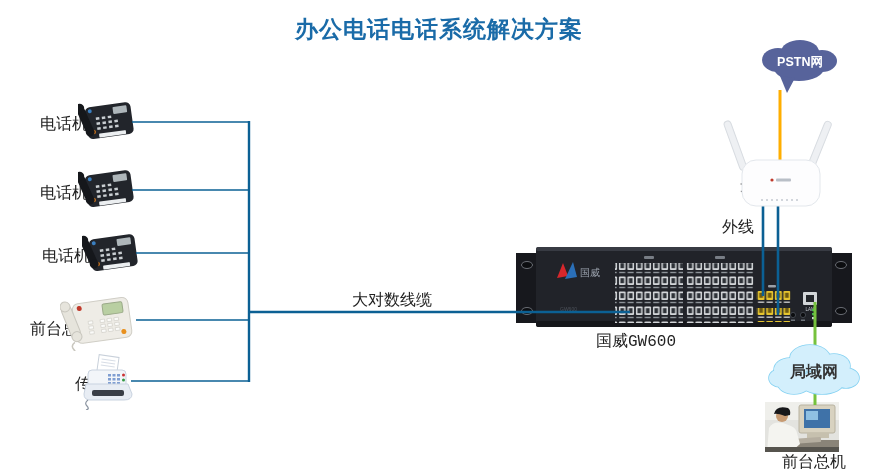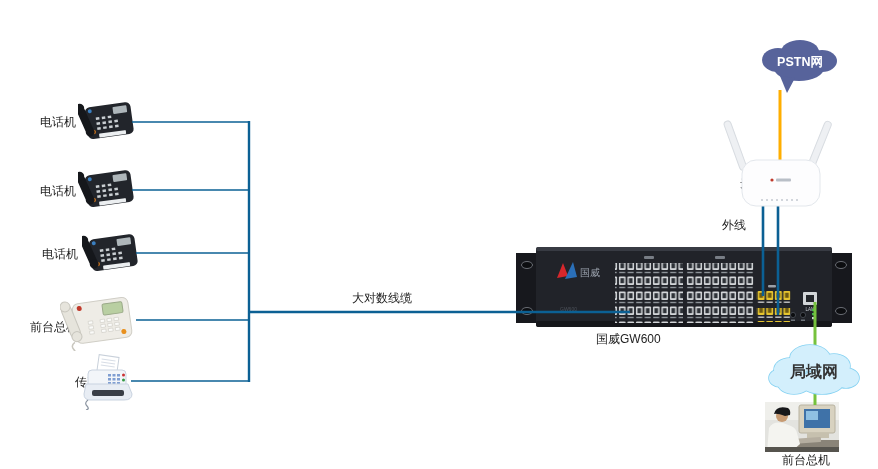--- a/index.html
+++ b/index.html
@@ -1,30 +1,31 @@
 <!DOCTYPE html>
 <html style="--title-color: #1a6ba8; --line-blue: #0b6094; --line-orange: #ffae00; --line-green: #76c23d; --pstn-cloud: #57639b; --lan-cloud-fill: #d3effc; --lan-cloud-border: #86d2f2; --label-color: #222222;"><head>
 <meta charset="utf-8">
 <style>
   html,body{margin:0;padding:0;background:#fff;}
   .canvas{position:relative;width:878px;height:469px;background:#ffffff;overflow:hidden;
           font-family:"Liberation Sans",sans-serif;}
   .title{position:absolute;top:14px;left:0;width:100%;text-align:center;
          font-size:23px;font-weight:bold;color:var(--title-color,#1a6ba8);letter-spacing:1px;}
-  .lbl{position:absolute;font-size:12px;color:var(--label-color,#222);white-space:nowrap;
-       font-family:Liberation Sans, sans-serif;}
+  .lbl{position:absolute;font-size:16px;color:var(--label-color,#222);white-space:nowrap;
+       font-family:Liberation Mono, monospace;}
   .dev{position:absolute;}
   .lines{position:absolute;left:0;top:0;z-index:2;pointer-events:none;}
   .z1{z-index:1;} .z4{z-index:4;position:absolute;}
 </style>
 </head>
 <body>
 
 <div class="canvas">
 
+  <div class="title">办公电话电话系统解决方案</div>
 
   <div class="lbl" style="left:40px;top:114px;">电话机</div>
   <div class="lbl" style="left:40px;top:183px;">电话机</div>
   <div class="lbl" style="left:42px;top:246px;">电话机</div>
   <div class="lbl" style="left:30px;top:319px;">前台总机</div>
   <div class="lbl" style="left:75px;top:374px;">传真机</div>
 
   <div class="lbl" style="left:352px;top:290px;">大对数线缆</div>
   <div class="lbl" style="left:722px;top:217px;">外线</div>
   <div class="lbl" style="left:701px;top:175px;margin-left:39px;">光猫</div>

